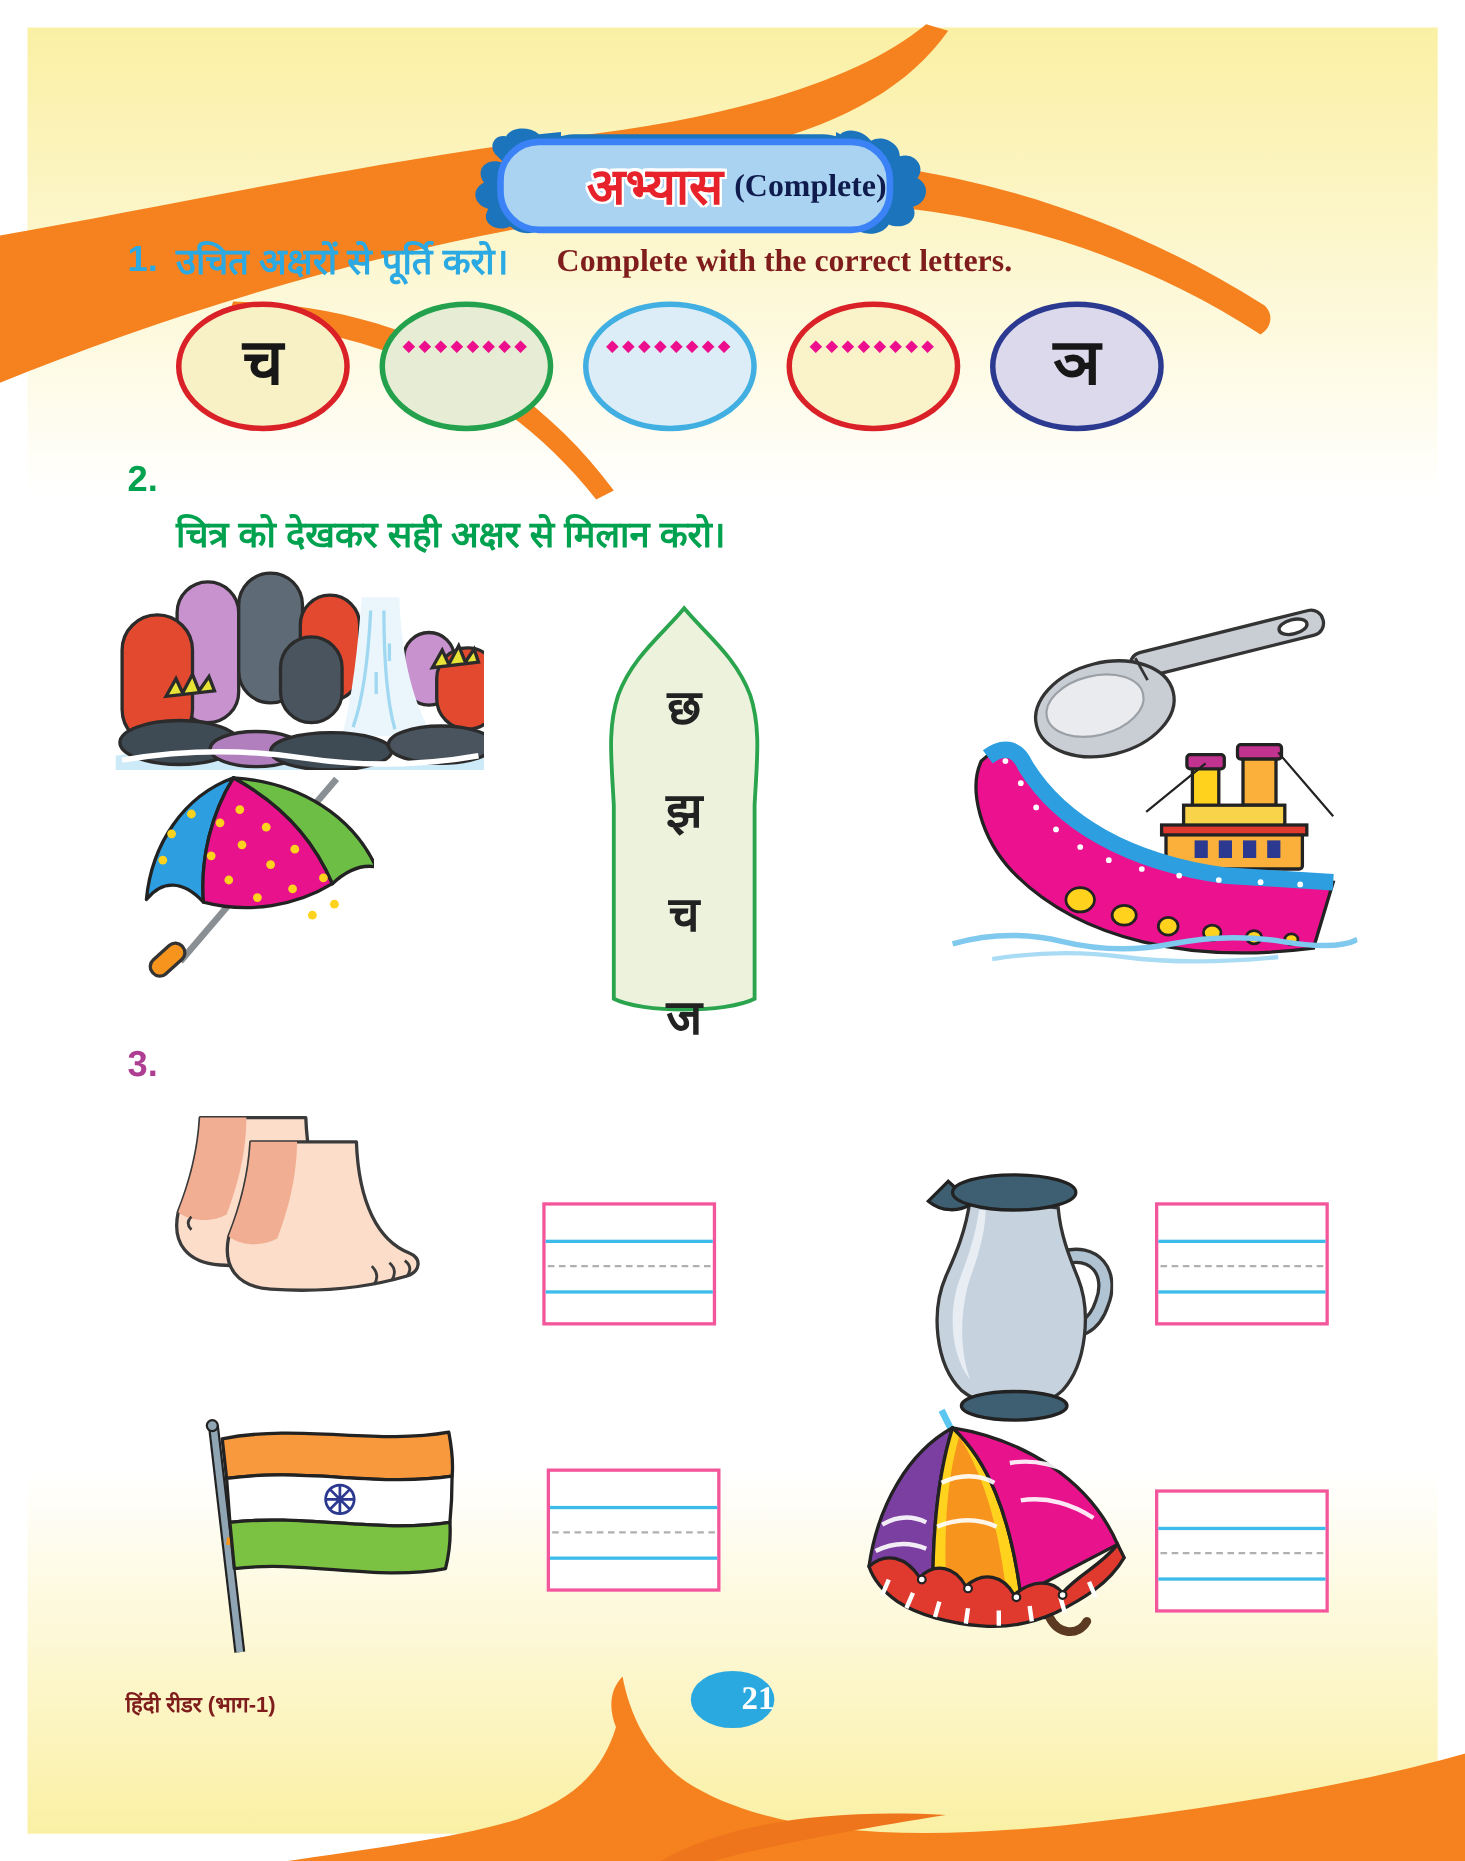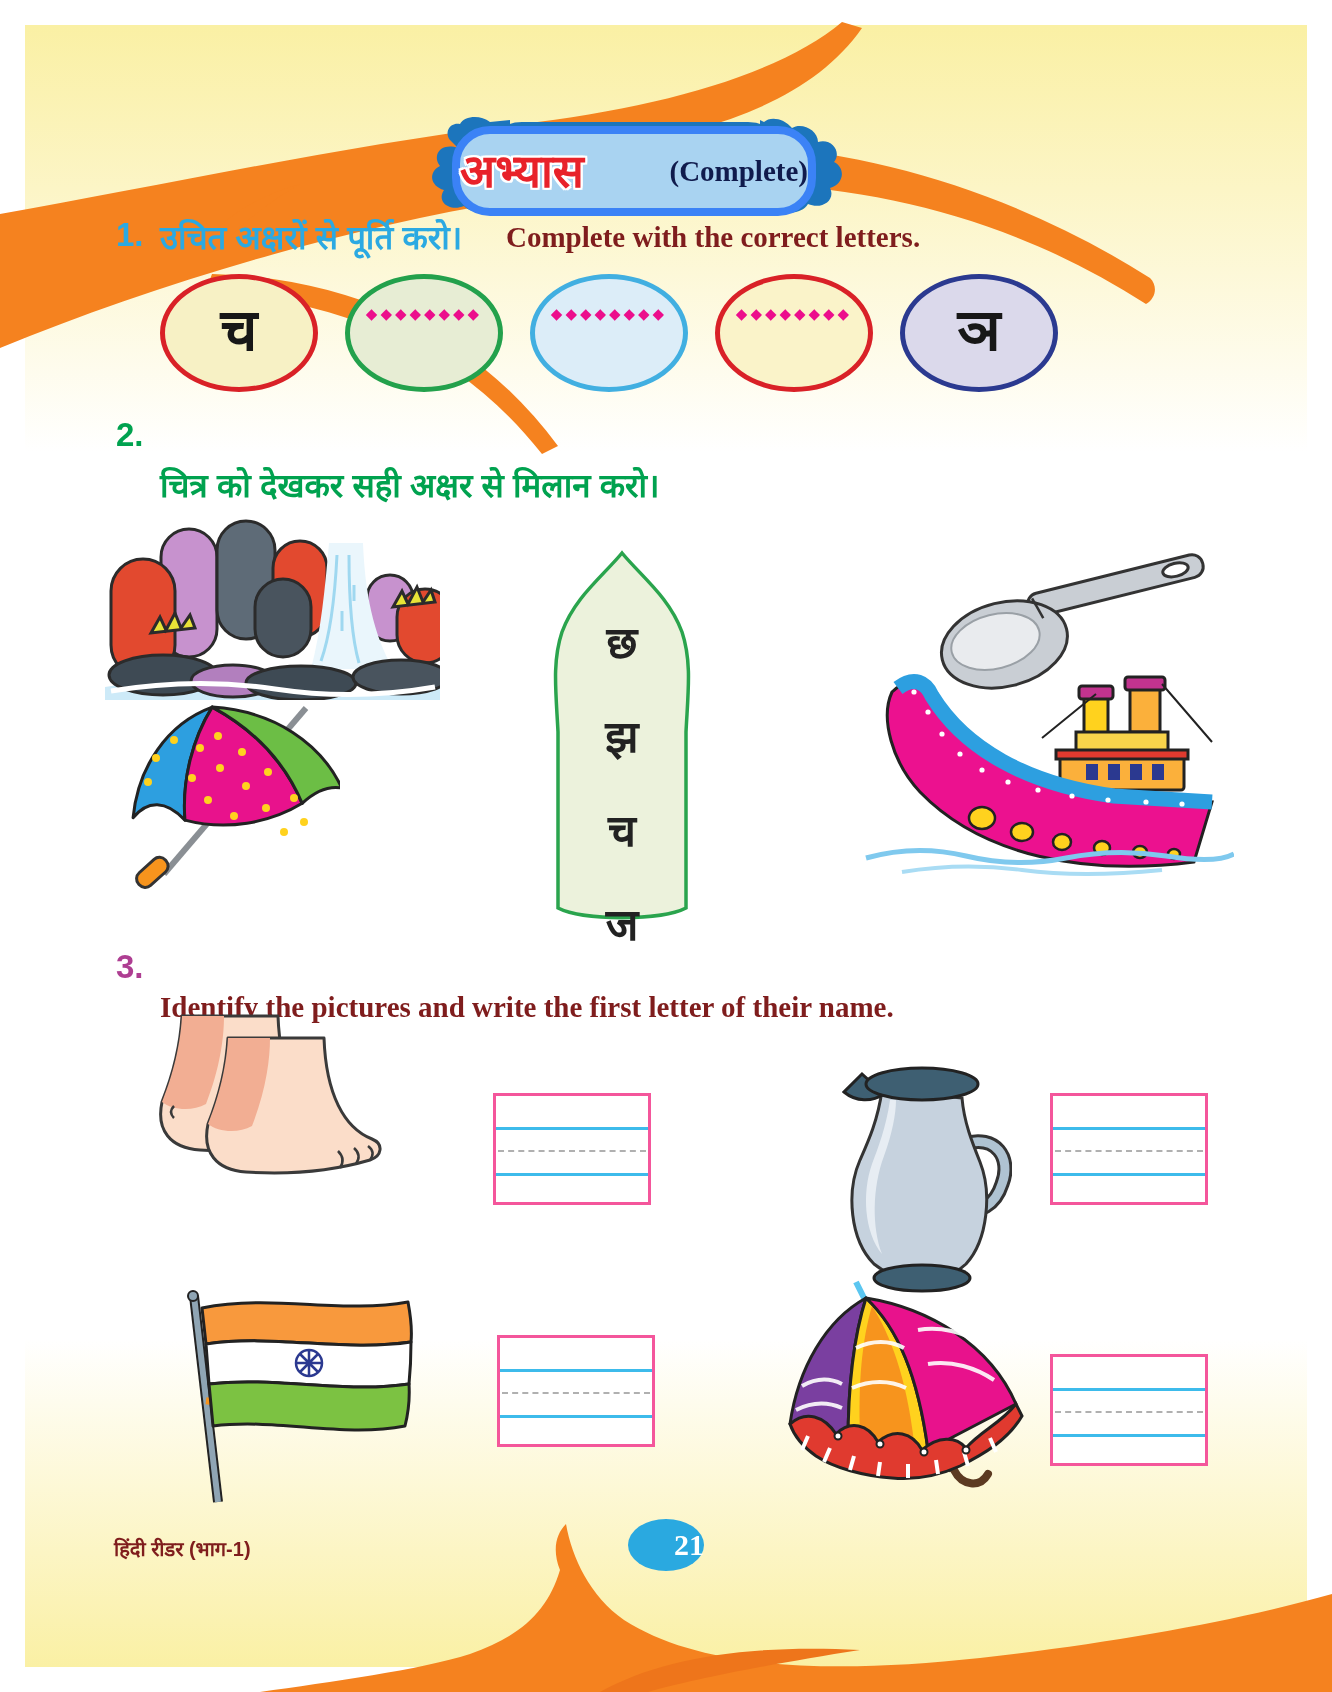--- a/index.html
+++ b/index.html
@@ -6,21 +6,21 @@
   .page{position:relative;width:1332px;height:1692px;margin:0 auto;background:#ffffff;overflow:hidden;
         font-family:"Liberation Sans", sans-serif;}
   .bg{position:absolute;left:25px;top:25px;right:25px;bottom:25px;
       background:linear-gradient(180deg,#faf0a4 0%,#fcf5c6 10%,#ffffff 26%,#ffffff 80%,#fcf5c4 93%,#faf0a4 100%);}
   svg{display:block;}
   .abs{position:absolute;}
 
   
   .banner{position:absolute;left:420px;top:112px;width:430px;height:104px;}
   .banner-pill{position:absolute;left:32px;top:14px;width:348px;height:74px;background:#a9d3f1;
-               border:8px solid #3b82f6;border-radius:38px;display:flex;align-items:center;justify-content:space-between;gap:10px;}
+               border:6px solid #3b82f6;border-radius:38px;display:flex;align-items:center;justify-content:flex-end;gap:10px;}
   .banner-hi{color:#e8222a;font-size:46px;font-weight:700;line-height:1;
              text-shadow:-2px 0 #fff,2px 0 #fff,0 -2px #fff,0 2px #fff,-2px -2px #fff,2px 2px #fff,-2px 2px #fff,2px -2px #fff;}
   .banner-en{color:#101b4d;font-size:29px;font-weight:700;font-family:"Liberation Serif",serif;}
 
   
   .hnum{position:absolute;font-size:33px;font-weight:700;}
   .hhi{position:absolute;font-size:33px;font-weight:700;white-space:nowrap;}
   .hen{position:absolute;font-size:29px;font-weight:700;color:#7f1d1d;font-family:"Liberation Serif",serif;white-space:nowrap;}
   .c-blue{color:#2ba9e2;} .c-green{color:#00a24f;} .c-mag{color:#ae3e92;}
 
@@ -225,21 +225,20 @@
       <ellipse cx="200" cy="170" rx="9" ry="8"></ellipse>
         <ellipse cx="240" cy="176" rx="8" ry="7"></ellipse>
       <ellipse cx="278" cy="180" rx="7" ry="6"></ellipse>
         <ellipse cx="312" cy="182" rx="6" ry="5"></ellipse>
     </g>
     <path d="M4,186 Q54,172 104,184 T204,186 T304,184 T372,182" stroke="#7fc9ee" stroke-width="5" fill="none"></path>
     <path d="M40,200 Q100,190 160,198 T300,198" stroke="#a9dcf4" stroke-width="4" fill="none"></path>
   </svg>
 
   <span class="hnum c-mag" style="left:116px;top:948px;">3.</span>
-  <span class="hen" style="left:160px;top:991px;">Identify the pictures and write the first letter of their name.</span>
 
   <svg class="abs" style="left:148px;top:1008px" width="256" height="176" viewBox="0 0 256 176">
     <g stroke="#3a3a3a" stroke-width="3" stroke-linejoin="round">
       <path d="M34,8 C32,44 22,74 14,94 C8,122 22,140 52,142 C98,145 142,140 176,130 C188,126 190,114 178,109 C150,98 132,64 130,8 Z" fill="#fbddc9"></path>
       <path d="M34,8 C32,44 22,74 14,94 C24,102 44,104 58,96 C72,60 76,30 76,8 Z" fill="#f2ae93" stroke="none"></path>
       <path d="M80,30 C78,66 68,96 60,116 C54,144 68,162 98,164 C144,167 188,162 222,152 C234,148 236,136 224,131 C196,120 178,86 176,30 Z" fill="#fbddc9"></path>
       <path d="M80,30 C78,66 68,96 60,116 C70,124 90,126 104,118 C118,82 122,52 122,30 Z" fill="#f2ae93" stroke="none"></path>
       <path d="M222,152 q6,-8 -2,-14 M208,156 q6,-9 -2,-16 M192,160 q6,-9 -2,-17" fill="none" stroke-width="2.5"></path>
       <path d="M26,98 q-6,6 0,12" fill="none" stroke-width="2.5"></path>
     </g>

